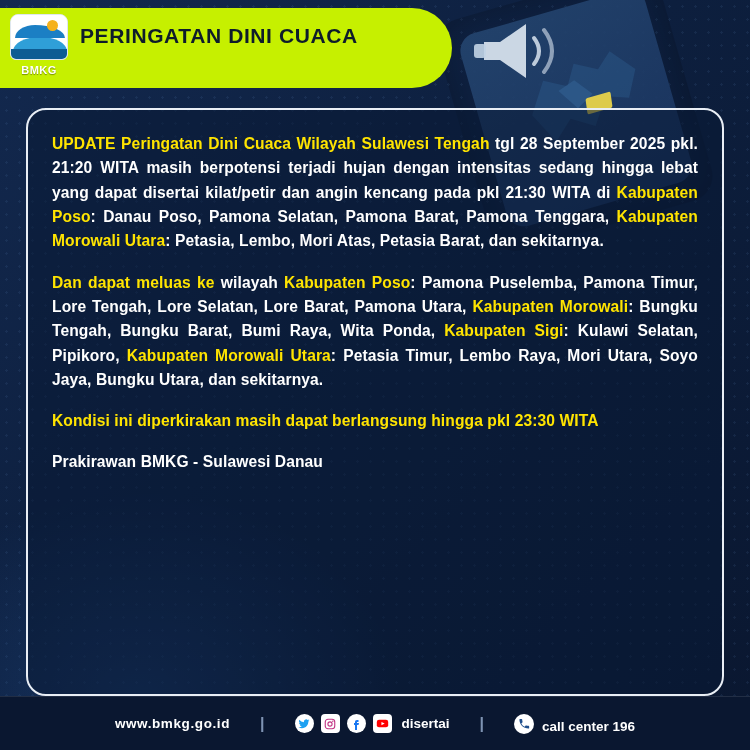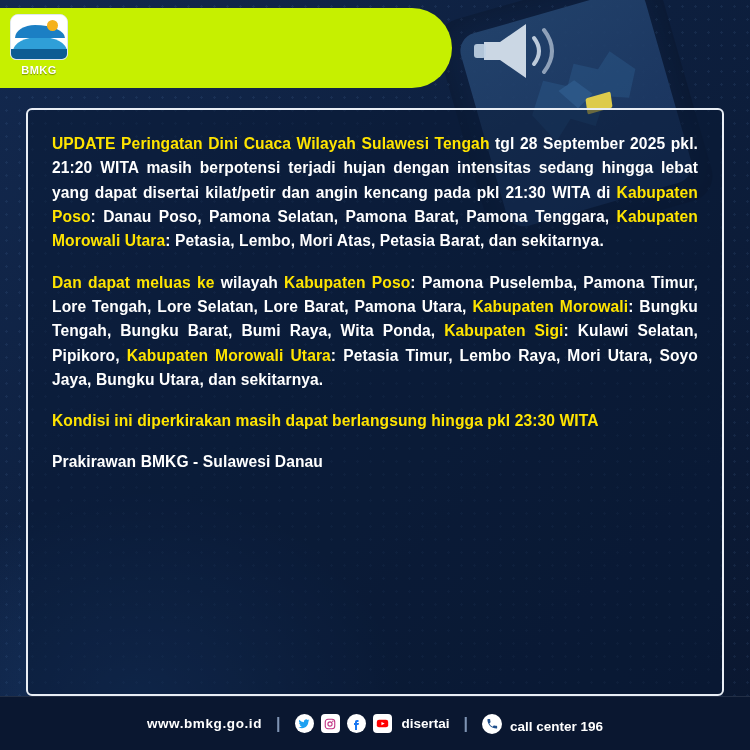--- a/index.html
+++ b/index.html
@@ -142,21 +142,21 @@
     white-space: nowrap;
   }
 
   
   .card {
     position: absolute;
     left: 26px; top: 108px;
     width: 698px; height: 588px;
     background: rgba(10, 26, 52, .55);
     border: 2px solid #e9eef5;
-    border-radius: 6px;
+    border-radius: 20px;
     z-index: 5;
     padding: 22px 24px;
   }
   .body-text {
     color: #ffffff;
     font-size: 15.6px;
     line-height: 1.56;
     text-align: justify;
     font-weight: bold;
     letter-spacing: .1px;
@@ -170,21 +170,21 @@
   
   .footer {
     position: absolute;
     left: 0; bottom: 0;
     width: 750px; height: 54px;
     background: #0a1730;
     border-top: 1px solid rgba(255,255,255,.10);
     display: flex;
     align-items: center;
     justify-content: center;
-    gap: 14px;
+    gap: 30px;
     z-index: 5;
   }
   .footer-url {
     color: #ffffff;
     font-size: 13.5px;
     font-weight: bold;
     letter-spacing: .6px;
   }
   .sep { color: #7e93b3; font-size: 16px; font-weight: bold; }
   .social { display: flex; align-items: center; gap: 7px; }
@@ -236,20 +236,21 @@
     <div class="logo-emblem">
       <div class="sky"></div>
       <div class="wave2"></div>
       <div class="wave1"></div>
       <div class="wave3"></div>
       <div class="sun"></div>
     </div>
     <div class="logo-text">BMKG</div>
   </div>
   <div class="header-titles">
+    <div class="line">PERINGATAN DINI CUACA</div>
   </div>
 
   <div class="card">
     <div class="body-text">
 
       <p>
         <span class="hl">UPDATE Peringatan Dini Cuaca Wilayah Sulawesi Tengah</span><span class="plain"> tgl 28 September 2025 pkl. 21:20 WITA masih berpotensi terjadi hujan dengan intensitas sedang hingga lebat yang dapat disertai kilat/petir dan angin kencang pada pkl 21:30 WITA di </span><span class="hl">Kabupaten Poso</span><span class="plain">: Danau Poso, Pamona Selatan, Pamona Barat, Pamona Tenggara, </span><span class="hl">Kabupaten Morowali Utara</span><span class="plain">: Petasia, Lembo, Mori Atas, Petasia Barat, dan sekitarnya.</span>
       </p>
 
       <p>

